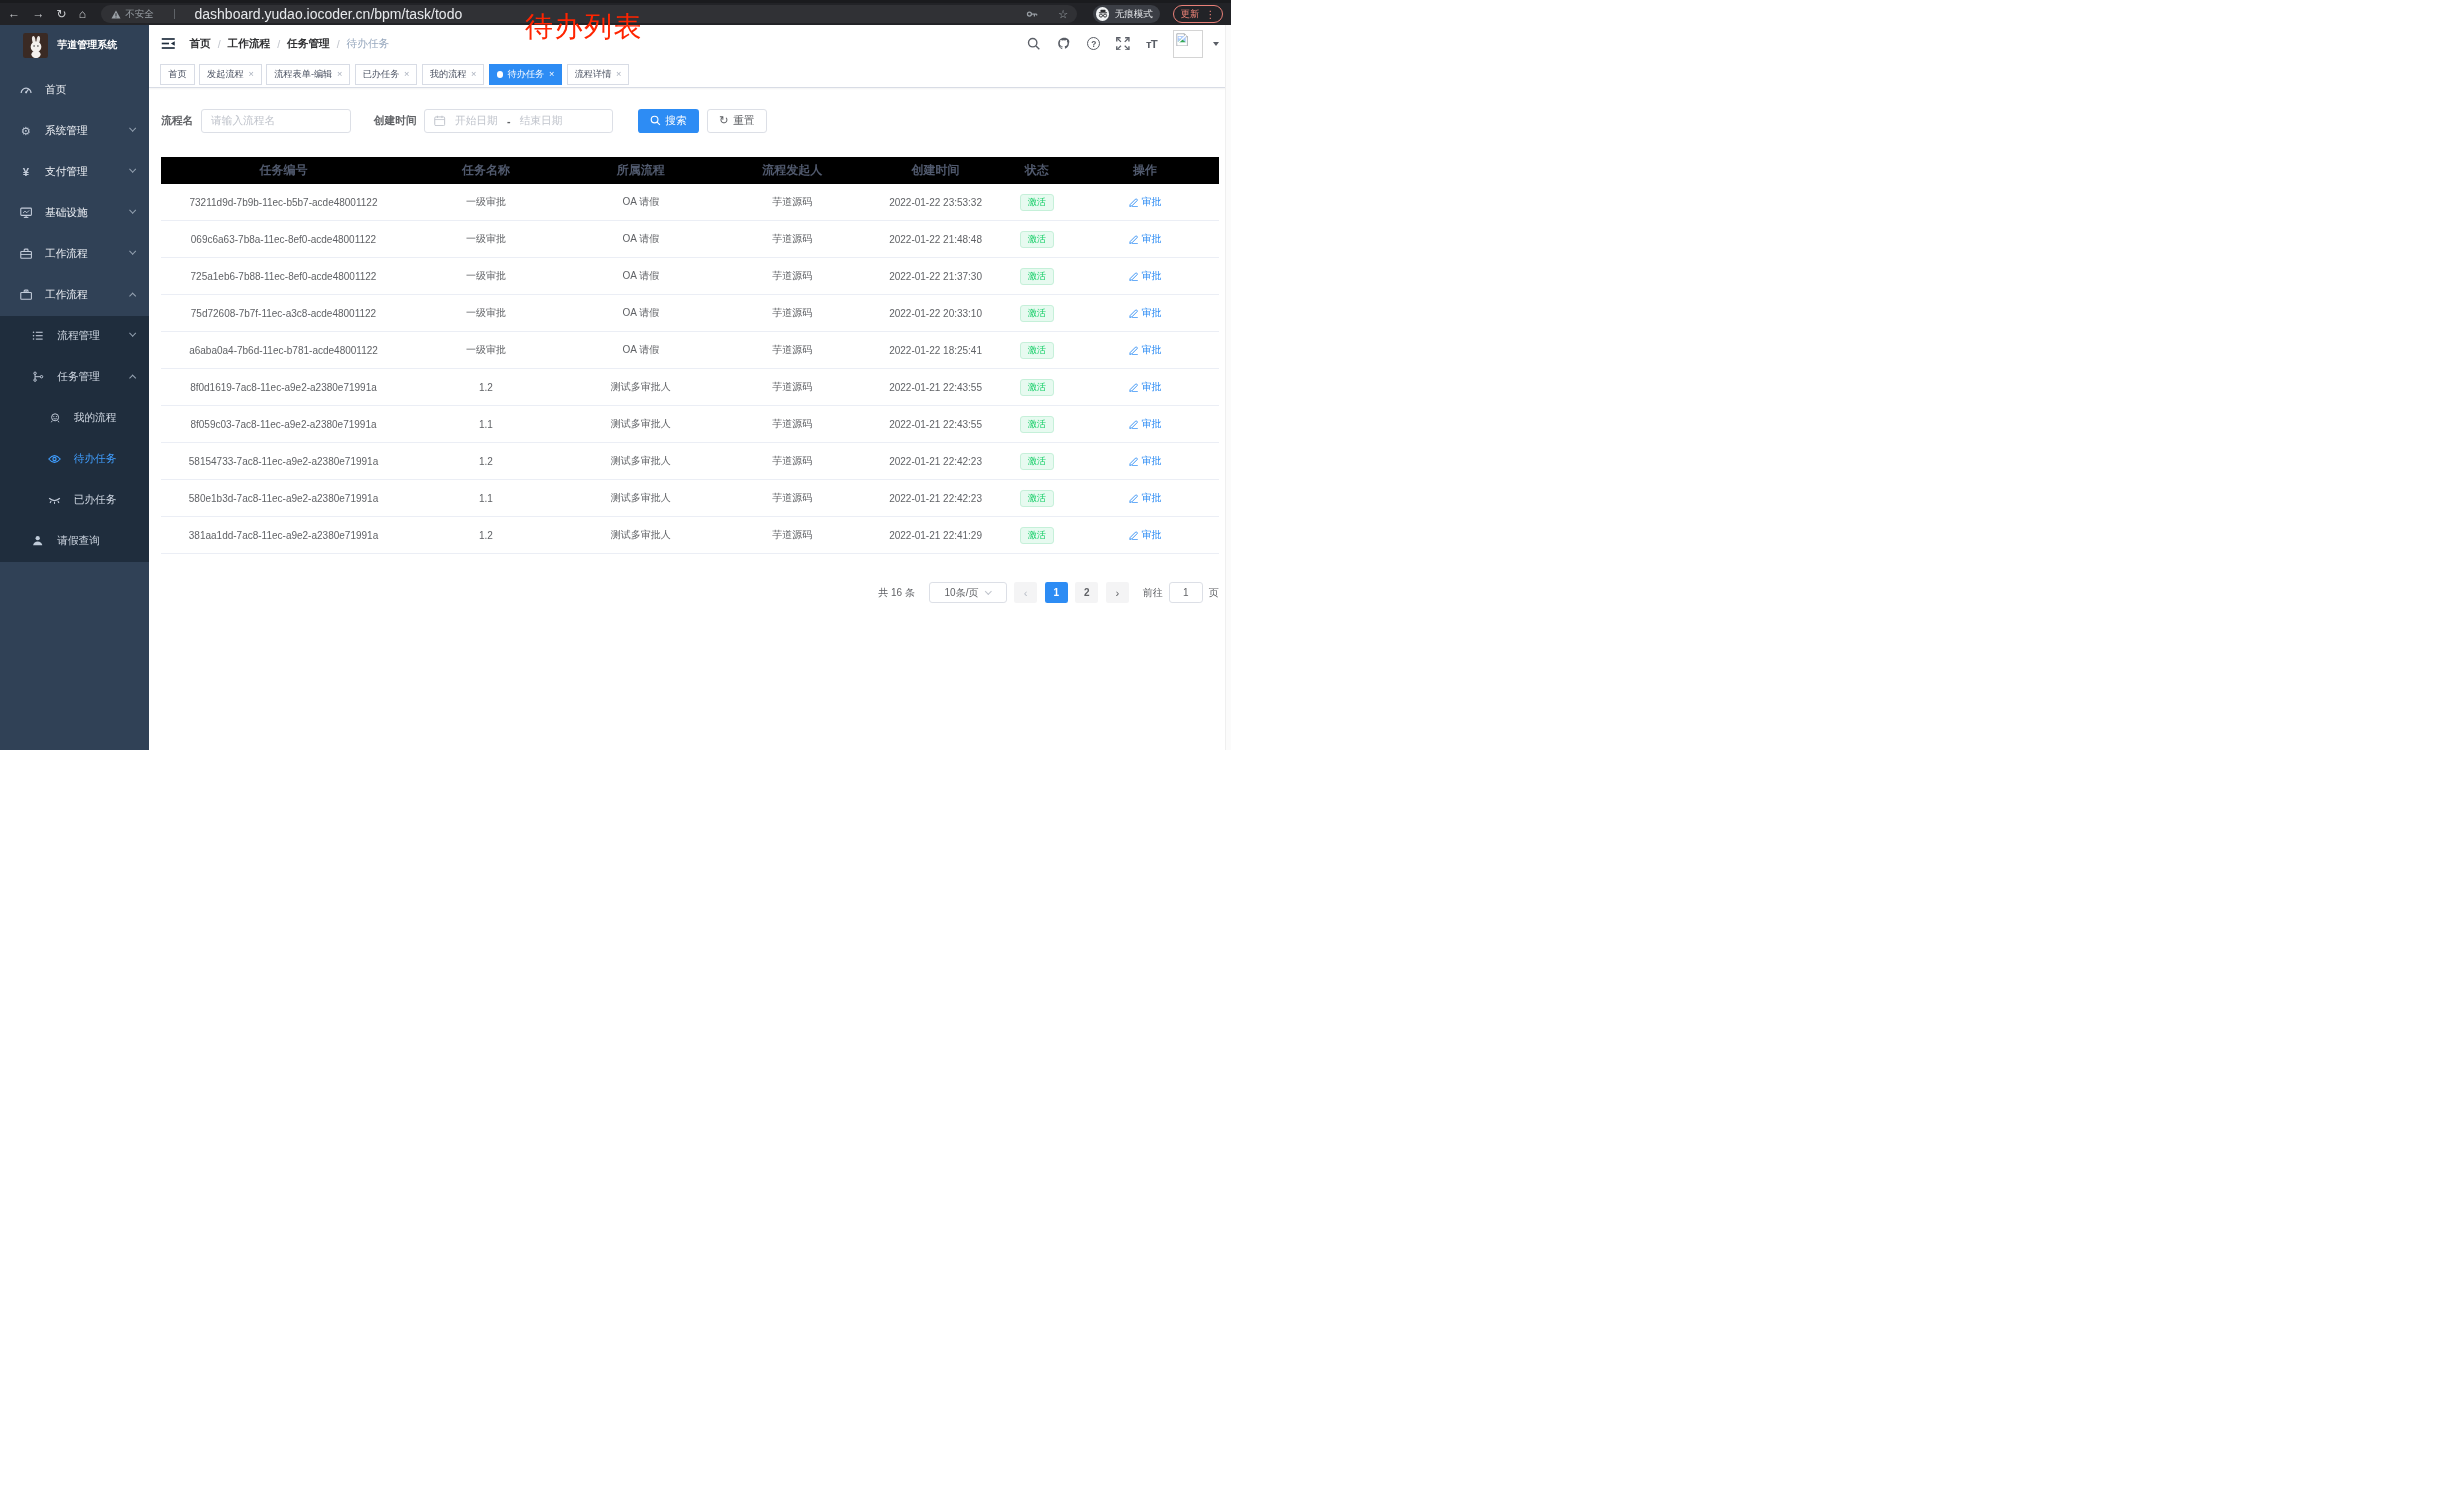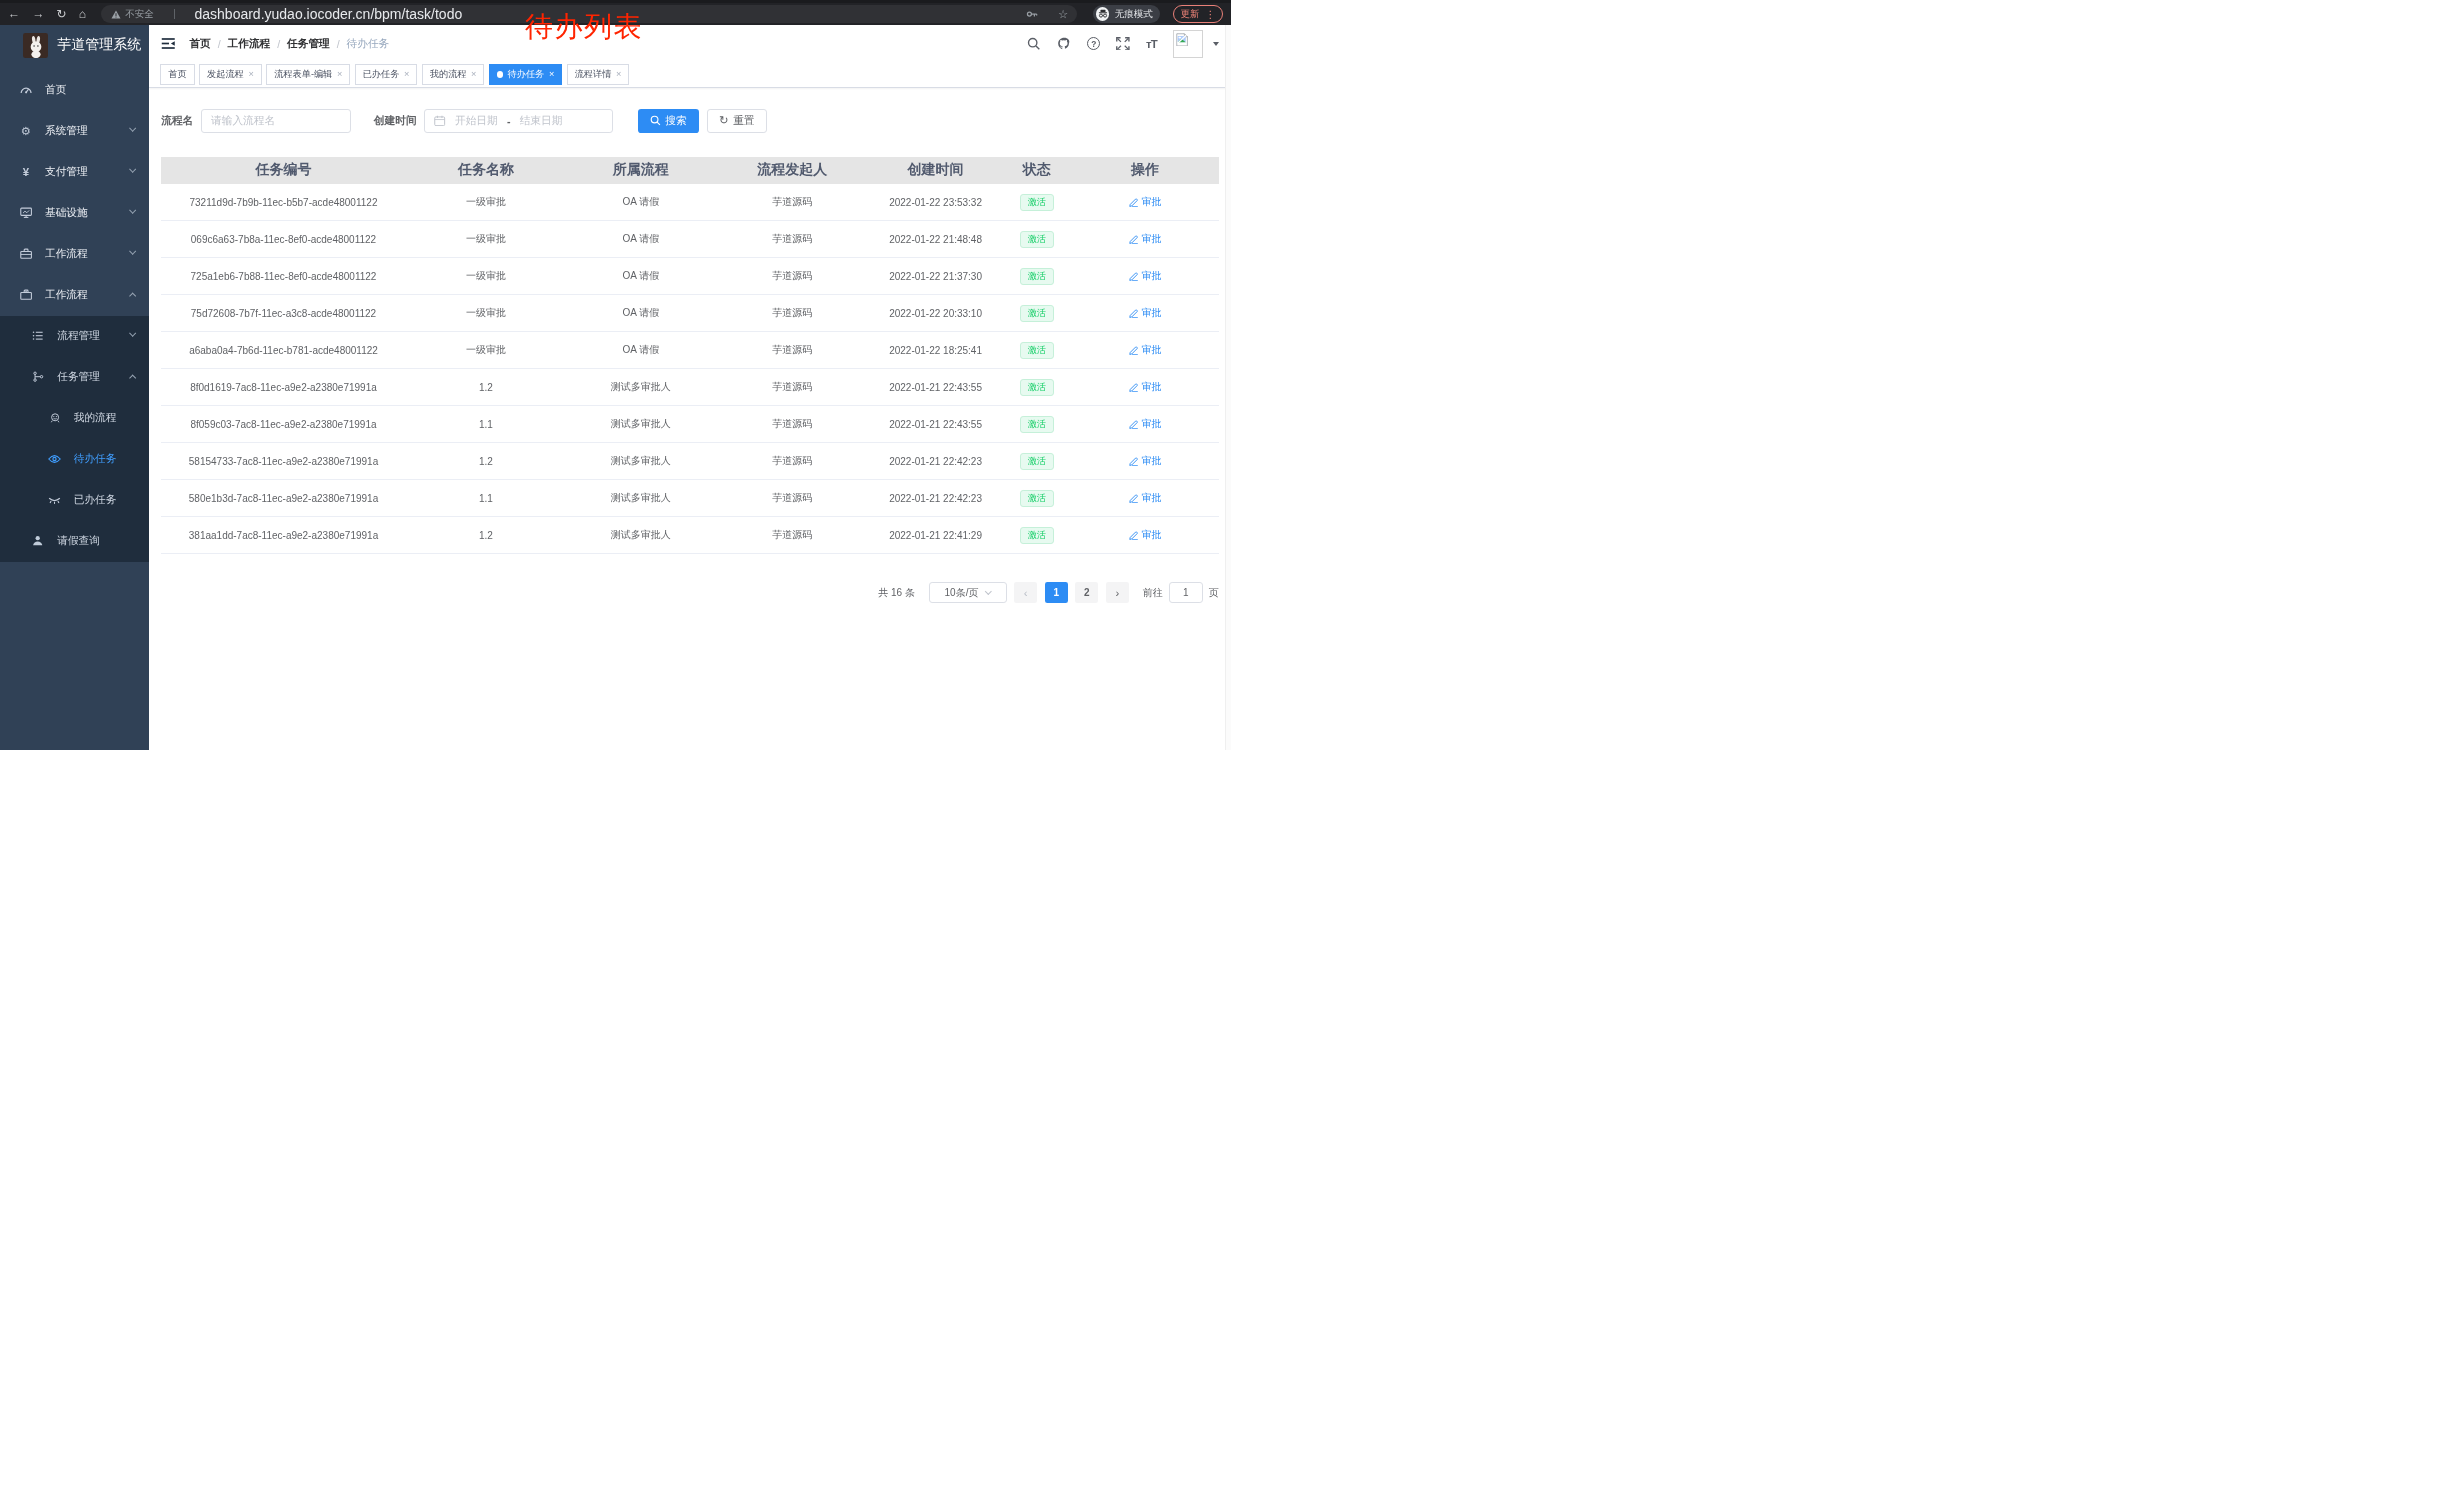--- a/index.html
+++ b/index.html
@@ -30,21 +30,21 @@
   
   .annotation { position:absolute; left:525px; top:7.6px; z-index:99; font-size:28px; color:#ff2400; letter-spacing:1.5px; white-space:nowrap; }
 
   
   .app { position:absolute; top:25px; left:0; right:0; bottom:0; display:flex; }
 
   
   .sidebar { width:149px; flex-shrink:0; background:#304156; overflow:hidden; }
   .logo-row { height:40px; display:flex; align-items:center; padding-left:23px; gap:9.2px; }
   .logo-img { width:25px; height:25px; border-radius:2.3px; background:#3a2a24; display:flex; align-items:flex-end; justify-content:center; overflow:hidden; }
-  .logo-title { color:#fff; font-size:14px; font-weight:normal; white-space:nowrap; }
+  .logo-title { color:#fff; font-size:10px; font-weight:bold; white-space:nowrap; }
   .menu { margin-top:4.6px; }
   .menu-item { height:41px; display:flex; align-items:center; padding:0 13.7px 0 18.3px; font-size:10.7px; color:#edf0f5; cursor:pointer; }
   .menu-item .mi-icon { width:15.3px; margin-right:11.4px; display:flex; justify-content:center; align-items:center; color:#c3ccda; font-size:11.4px; }
   .menu-item.lv2 { padding-left:30.5px; }
   .menu-item.lv3 { padding-left:47px; }
   .menu-item.in-sub { background:#1f2d3d; color:#cfd7e2; }
   .menu-item.active { color:#409EFF; }
   .menu-item.active .mi-icon { color:#409EFF; }
   .sub-bg-rest { background:#1f2d3d; }
   .arr { width:5.3px; height:5.3px; border-right:1.1px solid #97a4b3; border-bottom:1.1px solid #97a4b3; margin-left:auto; flex-shrink:0; }
@@ -84,21 +84,21 @@
   .ipt-name { width:150px; }
   .ipt-date { width:189px; gap:9.2px; }
   .date-sep { color:#606266; font-weight:bold; }
   .btn { height:24.4px; border-radius:3.1px; display:inline-flex; align-items:center; gap:4.6px; font-size:10.7px; padding:0 11.4px; cursor:pointer; border:0.8px solid transparent; }
   .btn-search { background:#2d8cf4; color:#fff; margin-left:24.4px; }
   .btn-reset { background:#fff; color:#606266; border-color:#dcdfe6; margin-left:7.6px; }
   .refresh-glyph { font-size:11.4px; line-height:1; }
 
   
   table.task-table { width:100%; border-collapse:collapse; table-layout:fixed; margin-top:24px; }
-  .task-table thead th { background:#e5e5e5; height:27px; font-size:14px; font-weight:bold; color:#515a6e; text-align:center; }
+  .task-table thead th { background:#000000; height:27px; font-size:12px; font-weight:bold; color:#515a6e; text-align:center; }
   .task-table td { height:37px; border-bottom:0.8px solid #ebeef5; text-align:center; font-size:10px; color:#606266; white-space:nowrap; overflow:hidden; text-overflow:ellipsis; }
   .badge { display:inline-block; background:#e7faf0; color:#13ce66; border:0.8px solid #c5f0d9; border-radius:3.1px; padding:3.1px 6.9px; font-size:9.2px; line-height:1; }
   .action { color:#2d8cf4; display:inline-flex; align-items:center; gap:3.8px; cursor:pointer; text-decoration:none; font-size:10px; }
 
   
   .pagination { display:flex; align-items:center; justify-content:flex-end; gap:7.6px; margin-top:27.5px; font-size:10px; color:#606266; }
   .pg-total { margin-right:6px; }
   .pg-select { width:78px; height:21.4px; border:0.8px solid #dcdfe6; border-radius:3.1px; display:flex; align-items:center; justify-content:center; gap:7.6px; color:#606266; cursor:pointer; }
   .pg-select .arr2 { width:4.6px; height:4.6px; border-right:1px solid #c0c4cc; border-bottom:1px solid #c0c4cc; transform:rotate(45deg) translate(-0.8px,-0.8px); }
   .pg-btn { min-width:23px; height:21.4px; border-radius:2.3px; background:#f4f4f5; display:flex; align-items:center; justify-content:center; font-weight:bold; color:#606266; cursor:pointer; padding:0 3.1px; }

